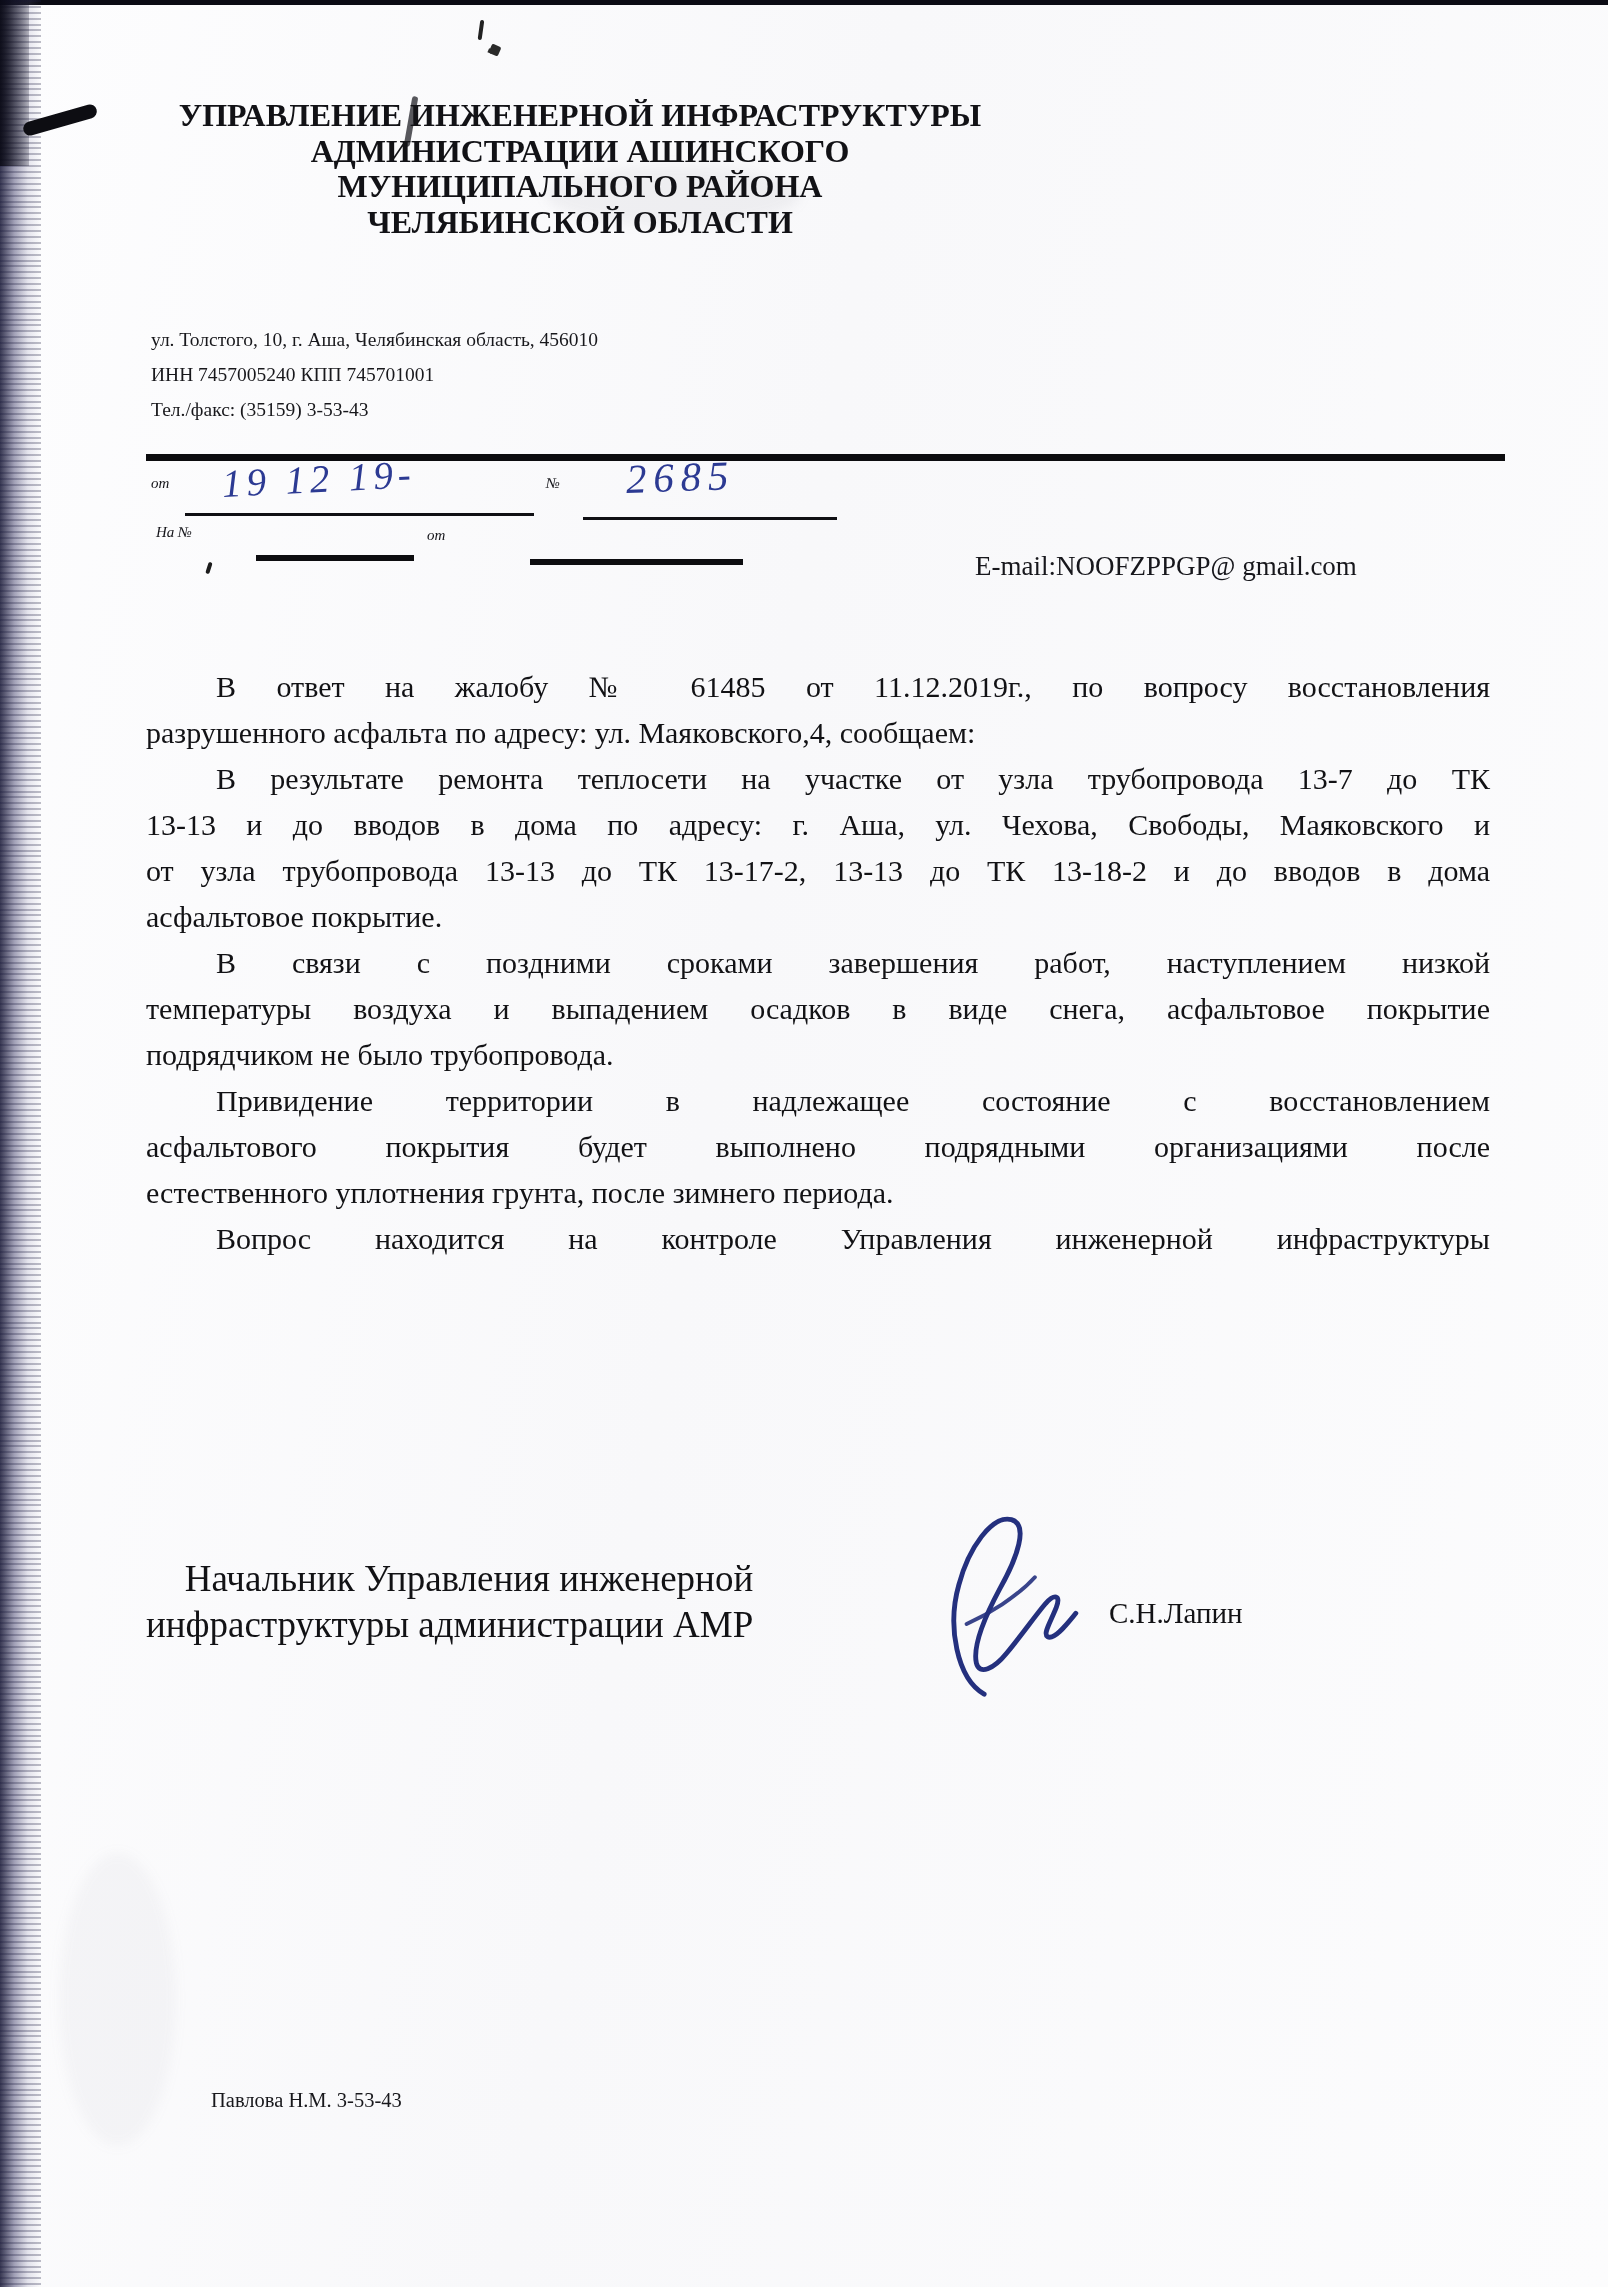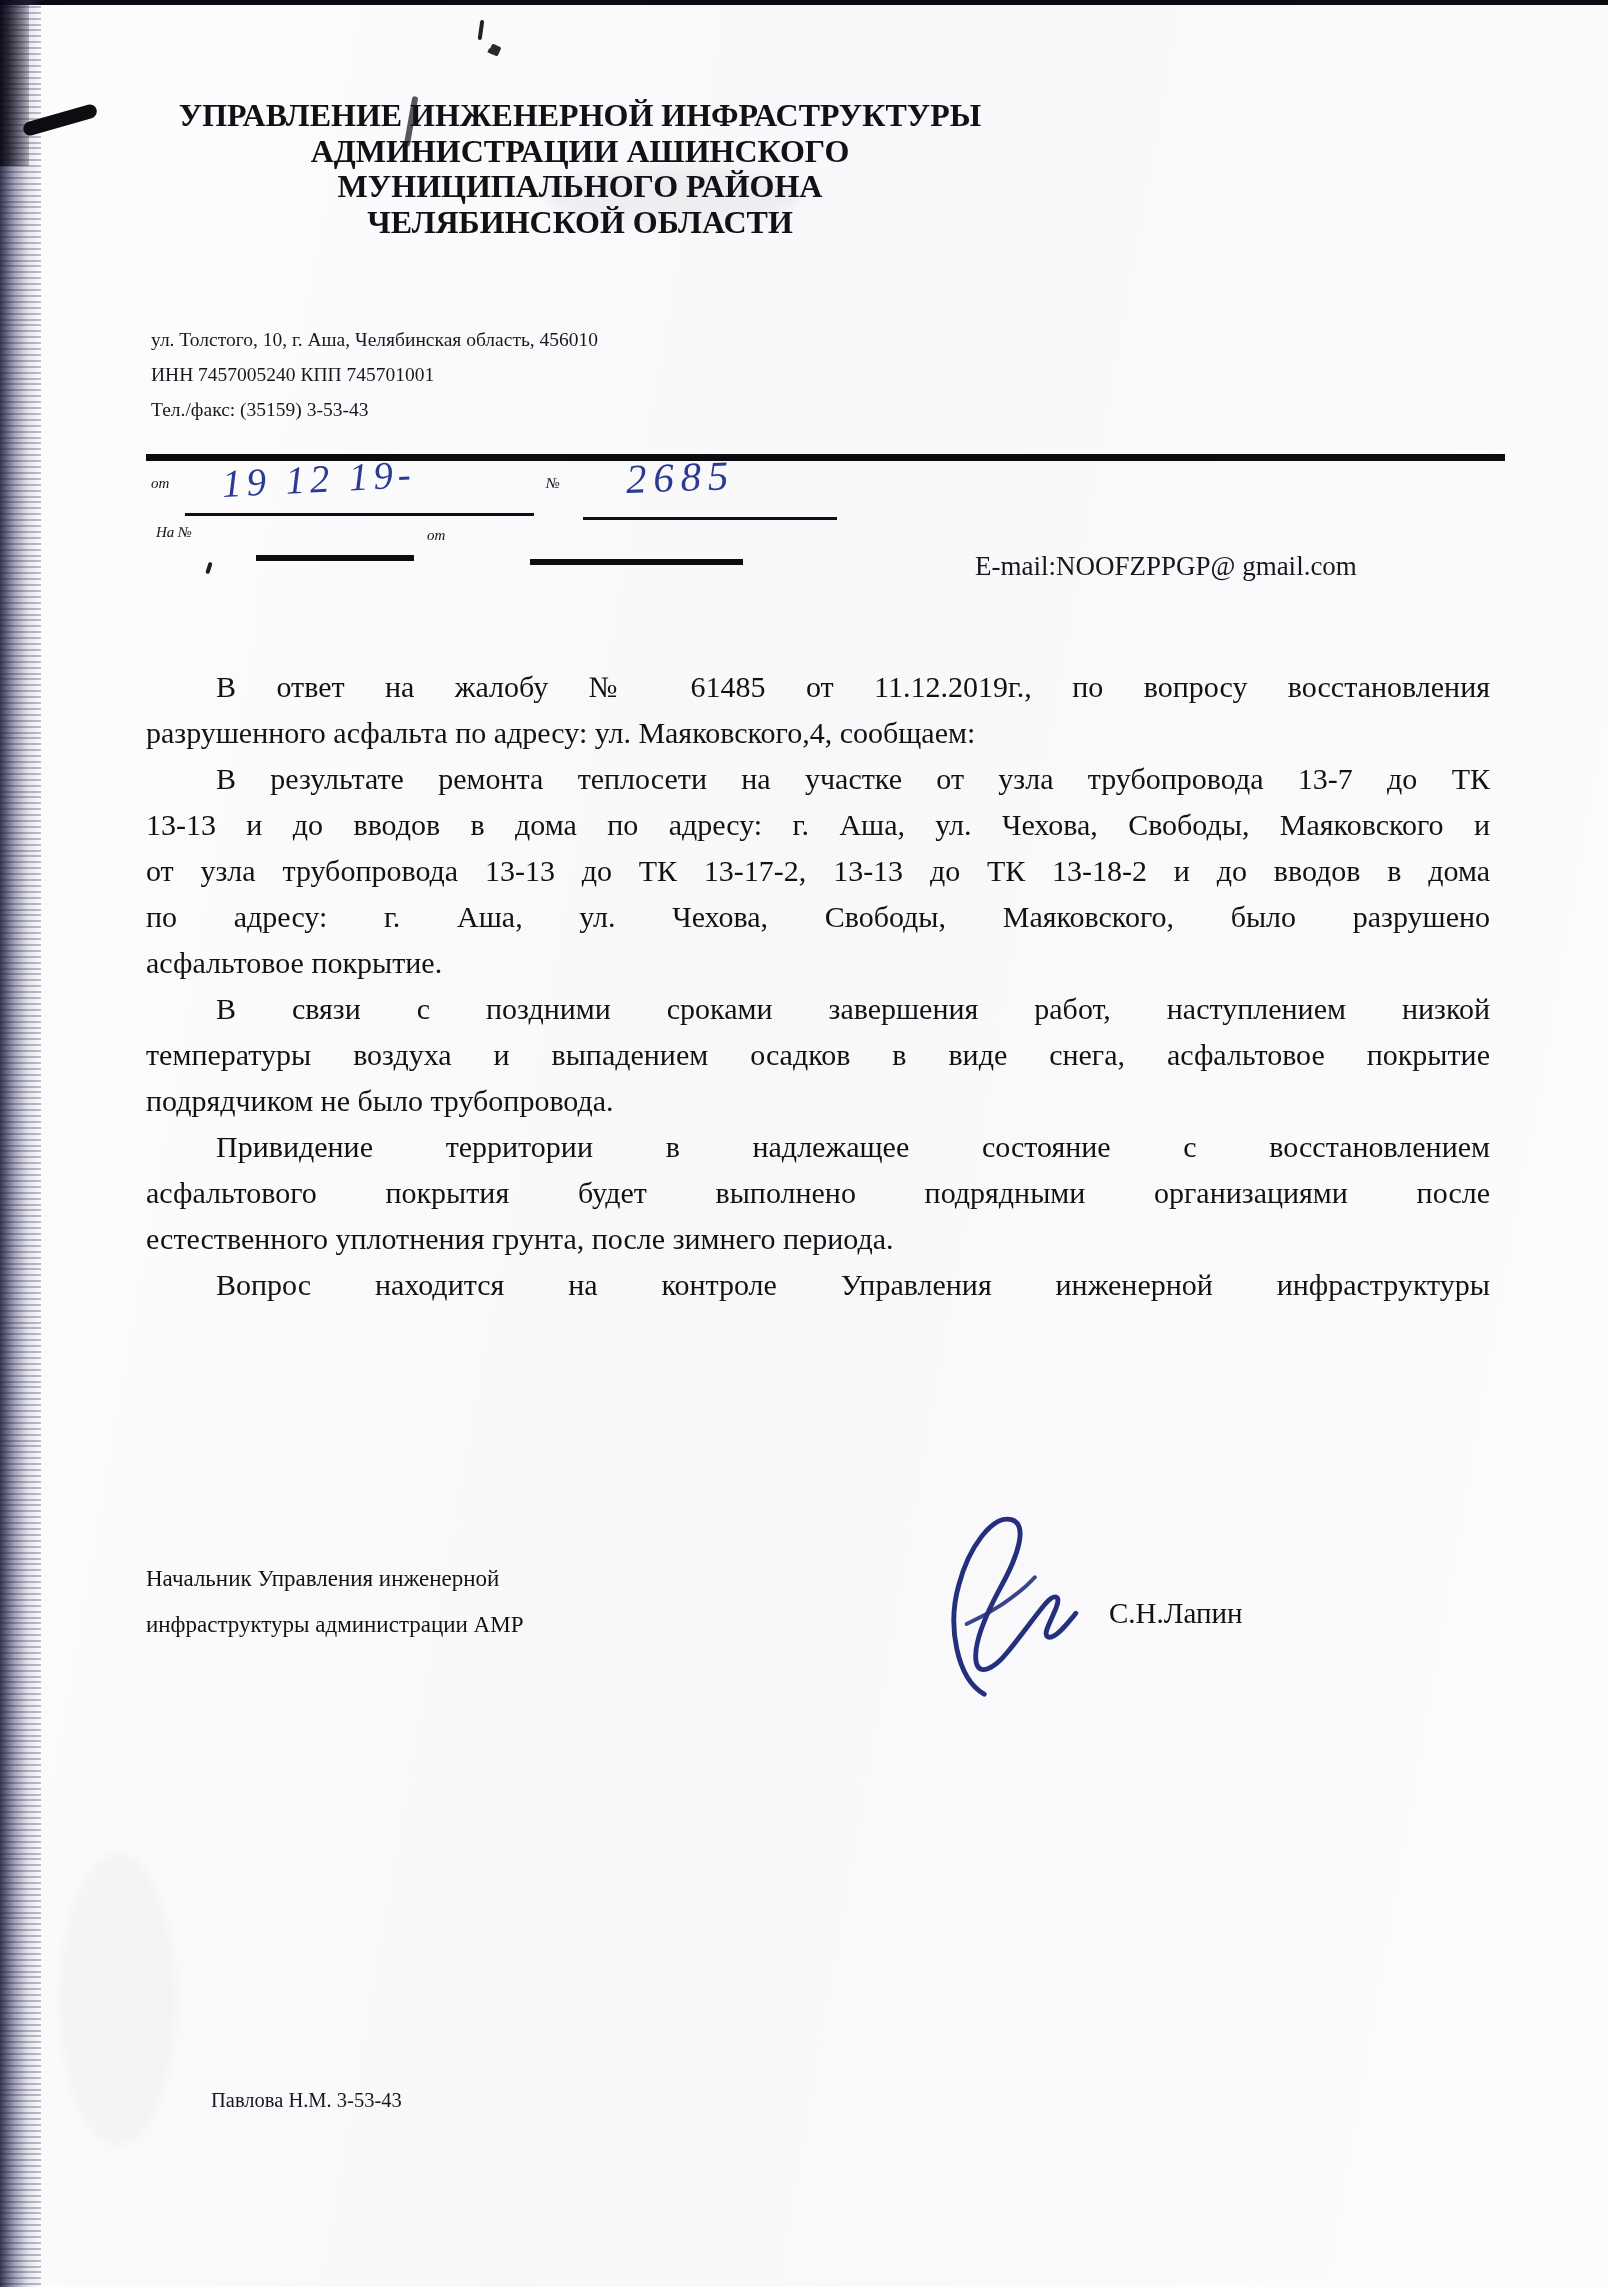--- a/index.html
+++ b/index.html
@@ -59,21 +59,21 @@
   .recipient{position:absolute;left:975px;top:546px;width:517px;text-align:left;font-size:27px;line-height:41px;color:#17171c;}
   .recipient .name{padding-right:41px;}
 
   
   .body-text{position:absolute;left:146px;top:644px;width:1344px;font-size:30px;line-height:46px;color:#121215;margin-top:20px;}
   .bline{text-align:justify;text-align-last:justify;}
   .bline.last{text-align-last:left;}
   .bline.first{text-indent:70px;}
 
   
-  .sig-title{position:absolute;left:146px;top:1556px;font-size:23px;line-height:46px;color:#121215;}
+  .sig-title{position:absolute;left:146px;top:1556px;font-size:37px;line-height:46px;color:#121215;text-align:right;}
   .sig-svg{position:absolute;left:902px;top:1507px;}
   .sig-name{position:absolute;left:1109px;top:1597px;font-size:29px;color:#121215;}
 
   
   .executor{position:absolute;left:211px;top:2089px;font-size:20.5px;color:#18181c;}
 </style>
 </head>
 <body>
 
 <div class="page">
@@ -120,21 +120,20 @@
     <div>E-mail:NOOFZPPGP@ gmail.com</div>
   </div>
 
   <div class="body-text">
     <div class="bline first">В ответ на жалобу № 61485 от 11.12.2019г., по вопросу восстановления</div>
     <div class="bline last">разрушенного асфальта по адресу: ул. Маяковского,4, сообщаем:</div>
 
     <div class="bline first">В результате ремонта теплосети на участке от узла трубопровода 13-7 до ТК</div>
     <div class="bline">13-13 и до вводов в дома по адресу: г. Аша, ул. Чехова, Свободы, Маяковского и</div>
     <div class="bline">от узла трубопровода 13-13 до ТК 13-17-2, 13-13 до ТК 13-18-2 и до вводов в дома</div>
-    <div class="bline">по адресу: г. Аша, ул. Чехова, Свободы, Маяковского, было разрушено</div>
     <div class="bline last">асфальтовое покрытие.</div>
 
     <div class="bline first">В связи с поздними сроками завершения работ, наступлением низкой</div>
     <div class="bline">температуры воздуха и выпадением осадков в виде снега, асфальтовое покрытие</div>
     <div class="bline last">подрядчиком не было трубопровода.</div>
 
     <div class="bline first">Привидение территории в надлежащее состояние с восстановлением</div>
     <div class="bline">асфальтового покрытия будет выполнено подрядными организациями после</div>
     <div class="bline last">естественного уплотнения грунта, после зимнего периода.</div>
 

